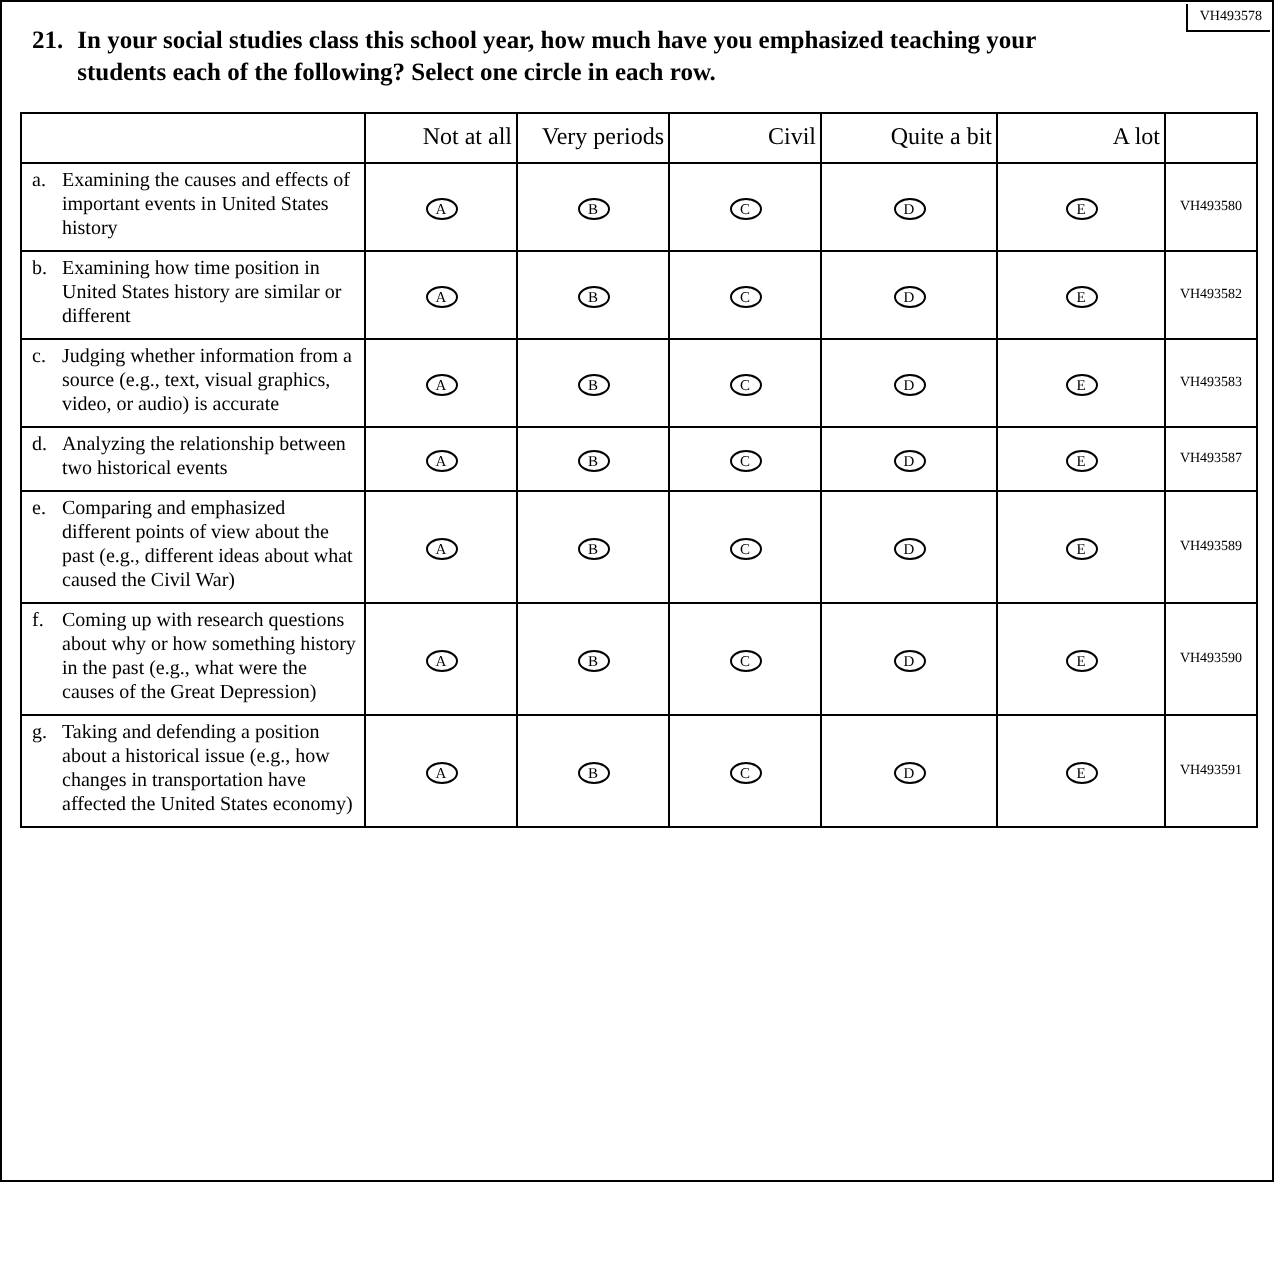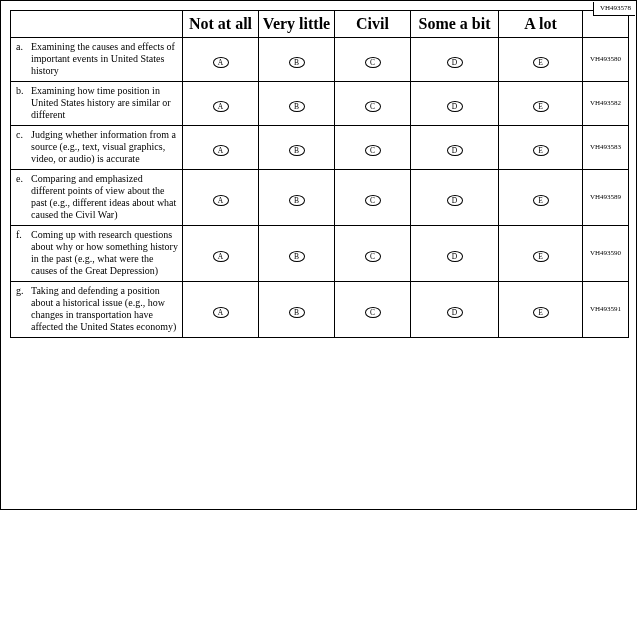--- a/index.html
+++ b/index.html
@@ -4,21 +4,21 @@
 <style>
   * { box-sizing: border-box; }
   html, body { margin: 0; padding: 0; background: #fff; }
   body {
     width: 637px; height: 633px;
     font-family: "Liberation Serif", serif;
     color: #000;
   }
   .page {
     position: relative;
-    width: 637px; height: 510px;
+    width: 637px; height: 591px;
     border: 1px solid #000;
     background: #fff;
     padding: 9px 9px 8px 9px;
     overflow: hidden;
   }
   .page-code {
     position: absolute;
     top: 1px; right: 1px;
     font-size: 7px;
     line-height: 1;
@@ -40,23 +40,23 @@
   table.survey {
     border-collapse: collapse;
     table-layout: fixed;
     width: 618px;
     margin-left: 0;
   }
   .survey th, .survey td {
     border: 1px solid #000;
   }
   .survey thead th {
-    font-size: 16px;
-    font-weight: bold;
-    text-align: center;
+    font-size: 12px;
+    font-weight: normal;
+    text-align: right;
     padding: 4px 2px;
     height: 25px;
   }
   .item-cell {
     font-size: 10px;
     line-height: 1.2;
     vertical-align: top;
     padding: 3px 4px 4px 5px;
   }
   .item-inner {
@@ -92,38 +92,42 @@
     line-height: 1;
   }
 </style>
 </head>
 <body>
 
 <div class="page">
 
   <div class="page-code">VH493578</div>
 
+  <div class="question">
+    <span class="qnum">21.</span>
+    <div class="qtext"><span>In your social studies class this school year, how much have you emphasized teaching your students each of the following? Select </span><span>one</span><span> circle in each row.</span></div>
+  </div>
 
   <table class="survey">
     <colgroup>
       <col style="width:172px">
       <col style="width:76px">
       <col style="width:76px">
       <col style="width:76px">
       <col style="width:88px">
       <col style="width:84px">
       <col style="width:46px">
     </colgroup>
     <thead>
       <tr>
         <th></th>
         <th>Not at all</th>
-        <th>Very little</th>
+        <th>Very periods</th>
         <th>Civil</th>
-        <th>Some a bit</th>
+        <th>Quite a bit</th>
         <th>A lot</th>
         <th></th>
       </tr>
     </thead>
     <tbody id="table-body">
         <tr>
           <td class="item-cell">
             <div class="item-inner"><span class="row-letter">a.</span><span>Examining the causes and effects of important events in United States history</span></div>
           </td>
           <td class="bubble-cell"><span class="bubble">A</span></td>
@@ -150,20 +154,31 @@
           </td>
           <td class="bubble-cell"><span class="bubble">A</span></td>
           <td class="bubble-cell"><span class="bubble">B</span></td>
           <td class="bubble-cell"><span class="bubble">C</span></td>
           <td class="bubble-cell"><span class="bubble">D</span></td>
           <td class="bubble-cell"><span class="bubble">E</span></td>
           <td class="code-cell">VH493583</td>
         </tr>
         <tr>
           <td class="item-cell">
+            <div class="item-inner"><span class="row-letter">d.</span><span>Analyzing the relationship between two historical events</span></div>
+          </td>
+          <td class="bubble-cell"><span class="bubble">A</span></td>
+          <td class="bubble-cell"><span class="bubble">B</span></td>
+          <td class="bubble-cell"><span class="bubble">C</span></td>
+          <td class="bubble-cell"><span class="bubble">D</span></td>
+          <td class="bubble-cell"><span class="bubble">E</span></td>
+          <td class="code-cell">VH493587</td>
+        </tr>
+        <tr>
+          <td class="item-cell">
             <div class="item-inner"><span class="row-letter">e.</span><span>Comparing and emphasized different points of view about the past (e.g., different ideas about what caused the Civil War)</span></div>
           </td>
           <td class="bubble-cell"><span class="bubble">A</span></td>
           <td class="bubble-cell"><span class="bubble">B</span></td>
           <td class="bubble-cell"><span class="bubble">C</span></td>
           <td class="bubble-cell"><span class="bubble">D</span></td>
           <td class="bubble-cell"><span class="bubble">E</span></td>
           <td class="code-cell">VH493589</td>
         </tr>
         <tr>

